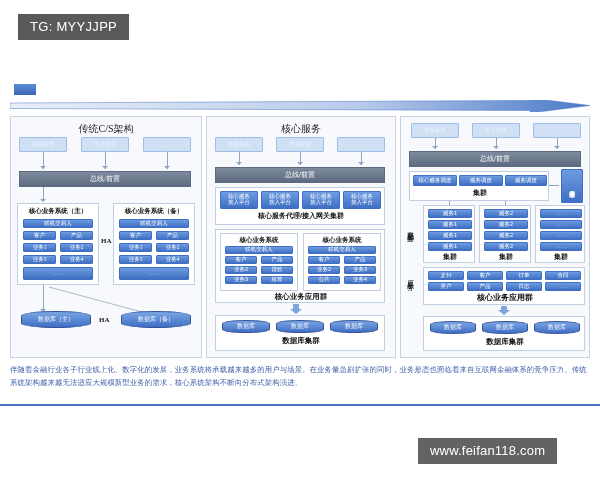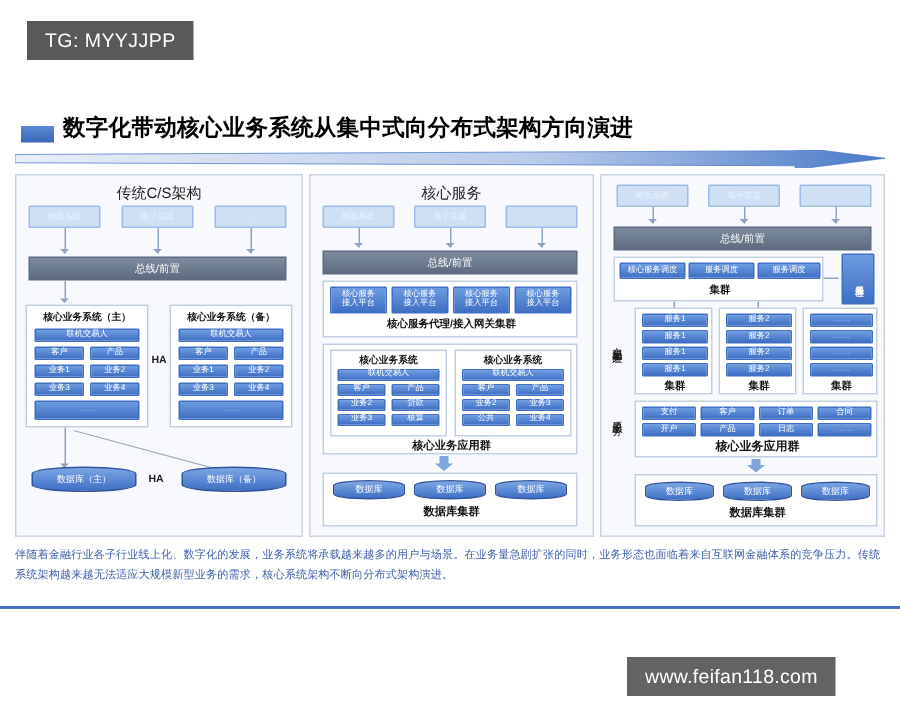--- a/index.html
+++ b/index.html
@@ -25,21 +25,21 @@
   .title-wrap{position:absolute;left:0;top:76px;width:600px;height:30px;}
   .title-square{position:absolute;left:14px;top:8px;width:22px;height:11px;
     background:linear-gradient(180deg,#5b8bd6 0%,#3a66b5 100%);}
   .title-text{position:absolute;left:42px;top:0px;font-size:15px;font-weight:bold;color:#000;
     letter-spacing:.2px;white-space:nowrap;}
   .title-arrow{position:absolute;left:10px;top:24px;width:580px;height:12px;}
 
   
   .cols{position:absolute;left:0;top:116px;width:600px;height:242px;}
   .col{position:absolute;top:0;background:#f7f9fc;border:1px solid #c9d3e2;box-sizing:border-box;}
-  #col1{left:10px;width:192px;height:242px;}
+  #col1{left:10px;width:192px;height:242px;font-family:Liberation Serif, serif;}
   #col2{left:206px;width:190px;height:242px;}
   #col3{left:400px;width:190px;height:242px;}
 
   .col-head{text-align:center;font-size:10px;color:#222;padding-top:5px;font-weight:normal;}
 
   
   .bbox{
     background:linear-gradient(180deg,#6d9ce0 0%,#3f6fc4 100%);
     border:1px solid #3f6fc4;color:#ffffff;
     font-size:5.5px;text-align:center;line-height:1.05;
@@ -83,21 +83,20 @@
   }
   .rule{position:absolute;left:0;top:404px;width:600px;height:2px;background:#4a6fc0;}
 </style>
 </head>
 <body>
 
 <div class="tg-tag">TG: MYYJJPP</div>
 
 <div class="title-wrap">
   <div class="title-square"></div>
-  <div class="title-text">数字化带动核心业务系统从集中式向分布式架构方向演进</div>
   <svg class="title-arrow" viewBox="0 0 580 12" preserveAspectRatio="none">
     <defs>
       <linearGradient id="agr" x1="0" y1="0" x2="1" y2="0">
         <stop offset="0%" stop-color="#e9eef8"></stop>
         <stop offset="60%" stop-color="#b9cbea"></stop>
         <stop offset="100%" stop-color="#4a7ac8"></stop>
       </linearGradient>
     </defs>
     <polygon points="0,3 520,0.5 520,-2 580,5.5 520,13 520,10.5 0,8.5" fill="url(#agr)" stroke="#4a7ac8" stroke-width="0.5"></polygon>
   </svg>

